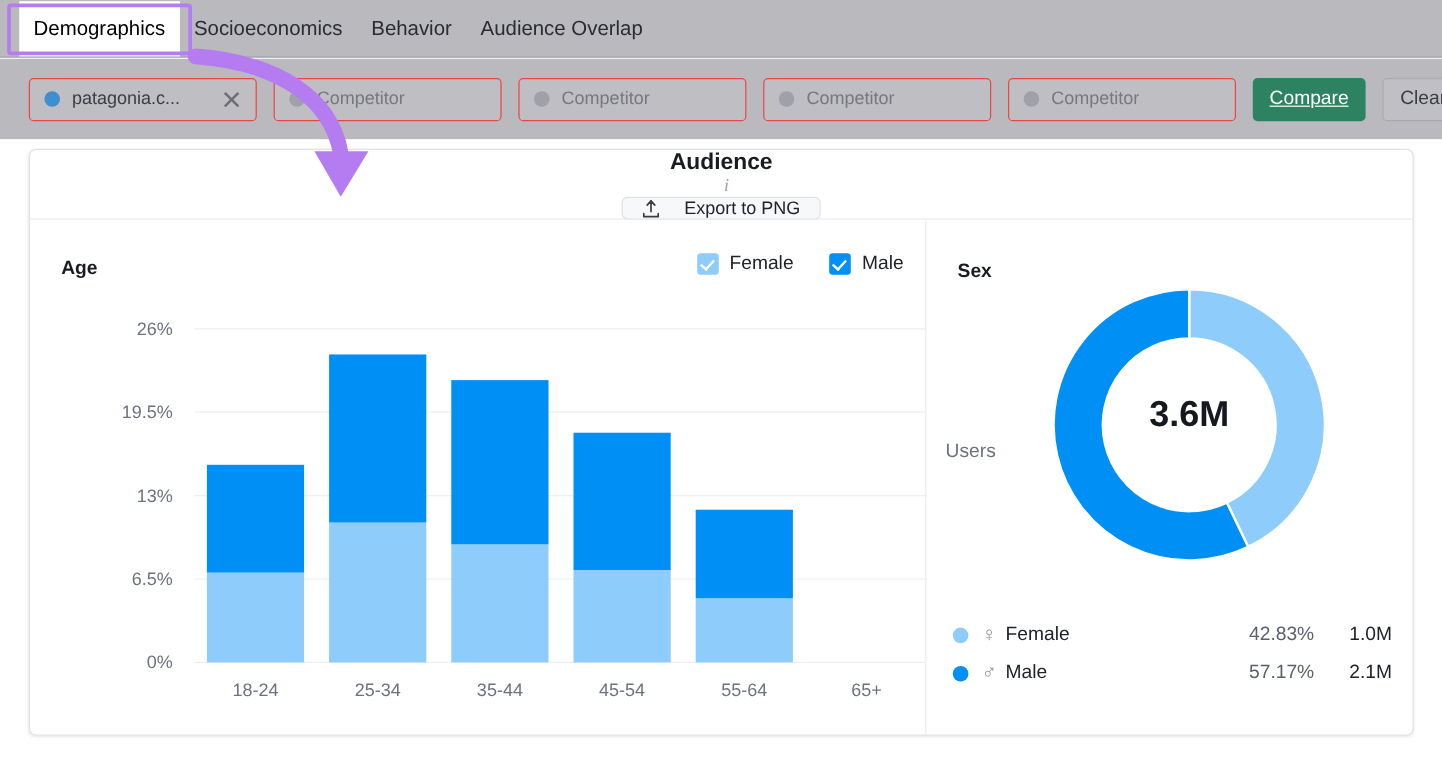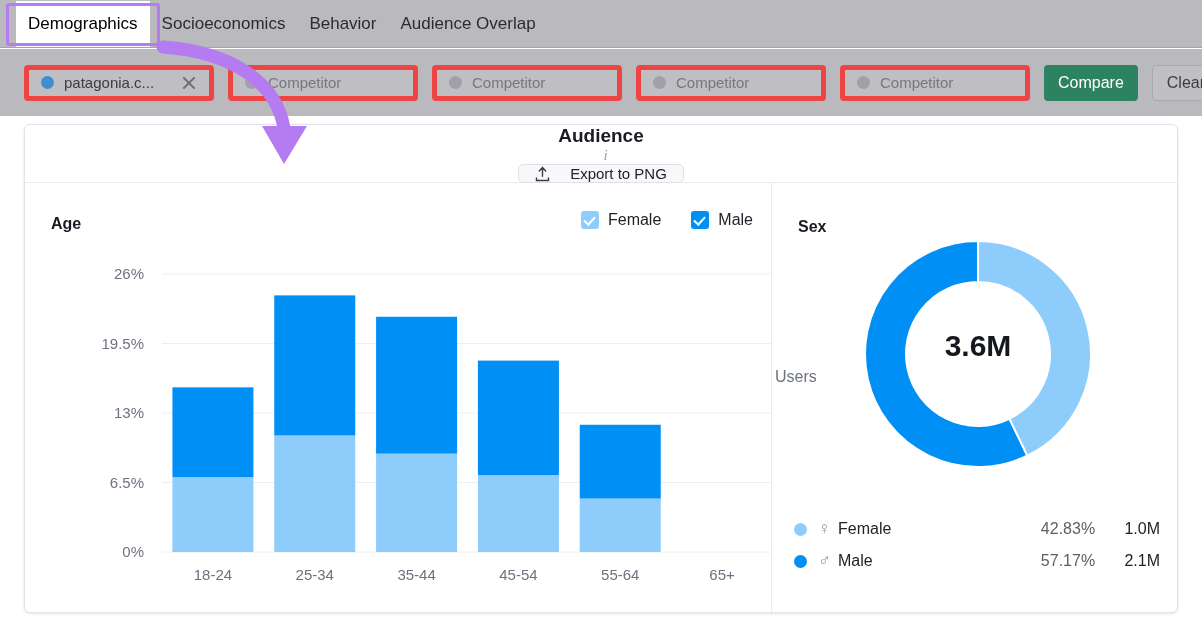--- a/index.html
+++ b/index.html
@@ -32,21 +32,21 @@
     position: absolute; left: 6px; top: 3px; width: 154px; height: 43px;
     border: 3px solid #b57bf0; border-radius: 3px; pointer-events: none;
   }
 
   
   .pillrow {
     position: absolute; left: 0; top: 49px; width: 1202px; height: 67px;
     display: flex; align-items: center; padding-left: 24px; gap: 14px;
   }
   .pill {
-    height: 36px; border: 5px solid #ef4444; border-radius: 4px;
+    height: 36px; border: 1px solid #ef4444; border-radius: 4px;
     display: flex; align-items: center; gap: 10px; padding: 0 12px;
     background: rgba(255,255,255,0.08);
     font-size: 15px; color: #3b3d45; min-width: 190px;
   }
   .pill.first { width: 190px; }
   .pill.empty { width: 190px; color: #77777f; }
   .dot { width: 13px; height: 13px; border-radius: 50%; flex: none; }
   .dot.blue { background: #3f8fd0; }
   .dot.grey { background: #a0a0a8; }
   .pill .label { flex: 1; white-space: nowrap; overflow: hidden; }
@@ -57,21 +57,21 @@
     content: ""; position: absolute; left: 0; top: 7px; width: 16px; height: 2px;
     background: #6c6c75;
   }
   .xicon::before { transform: rotate(45deg); }
   .xicon::after  { transform: rotate(-45deg); }
 
   .btn-compare {
     height: 36px; padding: 0 14px; border-radius: 4px; border: none;
     background: #2d8261; color: #ffffff; font-size: 16px;
     font-family: "Liberation Sans", sans-serif; cursor: pointer;
-    display: flex; align-items: center;
+    display: flex; align-items: center; text-decoration: underline;
   }
   .btn-clear {
     height: 36px; padding: 0 14px; border-radius: 4px;
     border: 1px solid #a9a9b0; background: rgba(255,255,255,0.10);
     color: #3b3d45; font-size: 16px; cursor: pointer;
     font-family: "Liberation Sans", sans-serif;
     display: flex; align-items: center;
   }
 
   
@@ -123,21 +123,21 @@
     content: ""; position: absolute; left: 5px; top: 3px;
     width: 5px; height: 9px; border: solid #ffffff;
     border-width: 0 2px 2px 0; transform: rotate(42deg);
   }
   .leglabel { font-size: 16px; color: #21232a; }
 
   
   .chart { position: absolute; left: 0; top: 0; width: 747px; height: 430px; }
 
   
-  .donut-wrap { position: absolute; left: 3px; top: 58px; width: 406px; height: 250px; }
+  .donut-wrap { position: absolute; left: 16px; top: 58px; width: 406px; height: 250px; }
   .center-val {
     position: absolute; width: 100%; text-align: center; top: 88px;
     font-size: 30px; font-weight: bold; color: #16181f;
   }
   .center-lab {
     position: absolute; width: 100%; text-align: left; top: 127px;
     font-size: 16px; color: #6d7280;
   }
   .sexlegend { position: absolute; left: 22px; top: 330px; width: 366px; }
   .sexrow {

